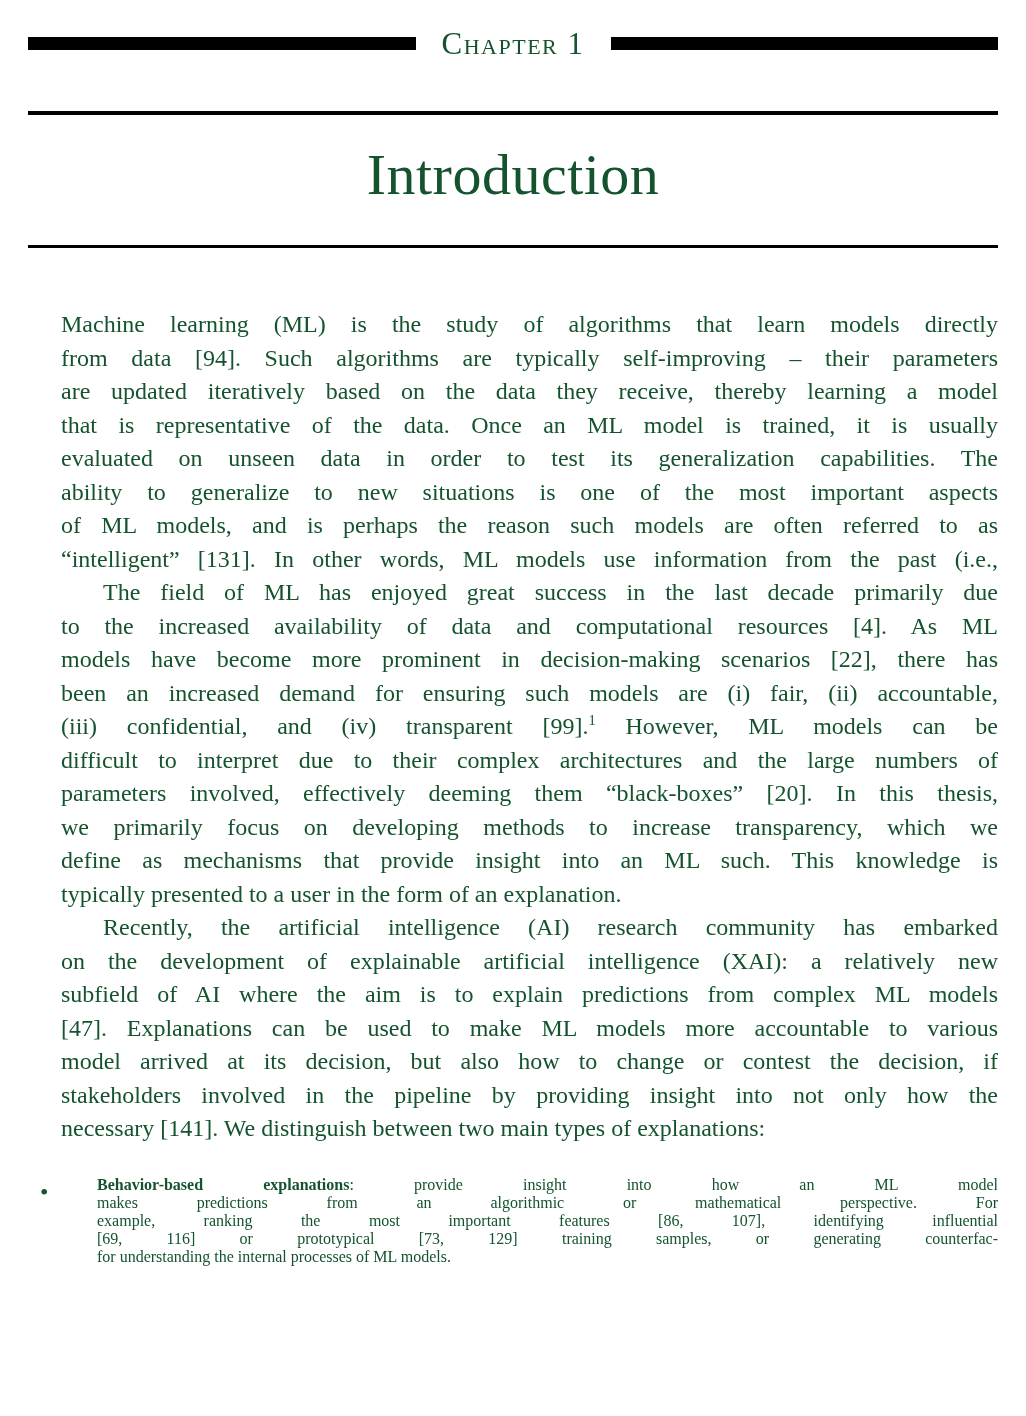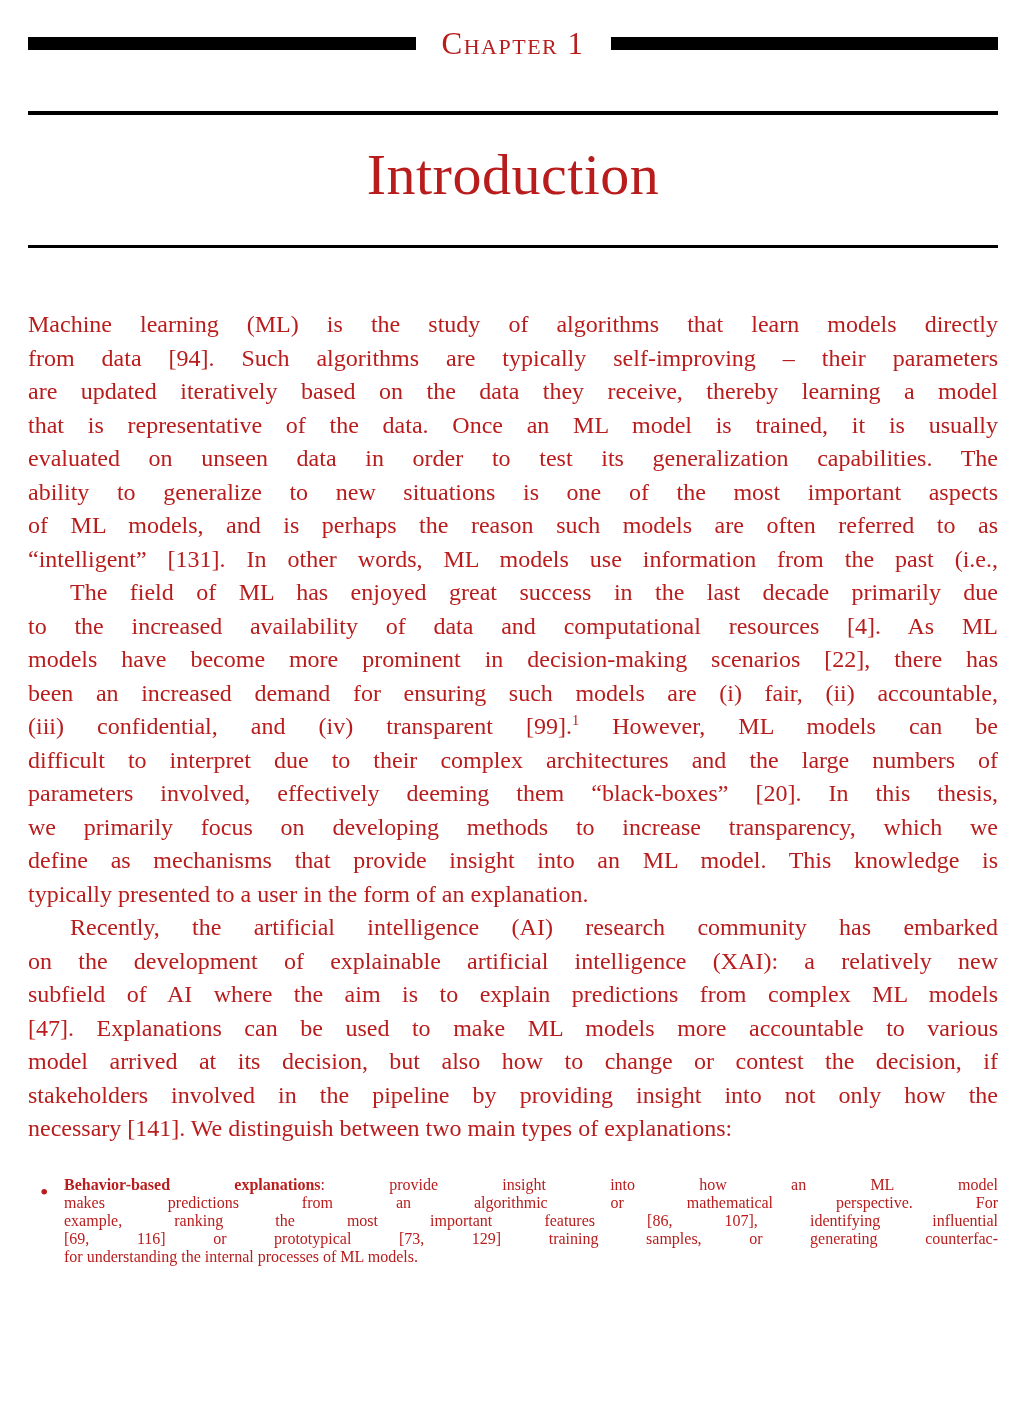--- a/index.html
+++ b/index.html
@@ -3,21 +3,21 @@
 <meta charset="utf-8">
 <style>
   html, body { margin: 0; padding: 0; background: #ffffff; }
   .page {
     position: relative;
     width: 1026px;
     height: 1416px;
     box-sizing: border-box;
     padding: 22px 28px 4px 28px;
     background: #ffffff;
-    color: #b91c1c;
+    color: #14532d;
     font-family: "Liberation Serif", serif;
     overflow: hidden;
   }
   
   .chapter-row { display: flex; align-items: center; margin-top: 6px; }
   .chapter-bar { height: 13px; background: #000; flex: 1 1 auto; }
   .chapter-label {
     font-variant: small-caps;
     font-size: 31px;
     line-height: 1;
@@ -32,21 +32,21 @@
     font-size: 58px;
     line-height: 72px;
     font-weight: normal;
     letter-spacing: 0.5px;
   }
   .rule-thin { height: 3px; background: #000; margin-top: 34px; }
 
   
   .body-text { margin-top: 60px; font-size: 24px; line-height: 33.5px; }
   .para { margin: 0; }
-  .line { text-align: justify; text-align-last: justify; }
+  .line { text-align: justify; text-align-last: justify; margin-left: 33px; }
   .line.last { text-align-last: left; }
   .line.indent { text-indent: 42px; }
   .it { }
   .bf { font-weight: bold; }
   sup { font-size: 0.6em; line-height: 0; }
 
   
   .bullet-list { margin-top: 30px; }
   .bullet-item { display: flex; }
   .bullet-marker {
@@ -88,21 +88,21 @@
       </div>
       <div class="para">
         <div class="line indent"><span>The field of ML has enjoyed great success in the last decade primarily due</span></div>
         <div class="line"><span>to the increased availability of data and computational resources [4]. As ML</span></div>
         <div class="line"><span>models have become more prominent in decision-making scenarios [22], there has</span></div>
         <div class="line"><span>been an increased demand for ensuring such models are (i) fair, (ii) accountable,</span></div>
         <div class="line"><span>(iii) confidential, and (iv) transparent [99].</span><sup>1</sup><span>  However, ML models can be</span></div>
         <div class="line"><span>difficult to interpret due to their complex architectures and the large numbers of</span></div>
         <div class="line"><span>parameters involved, effectively deeming them “black-boxes” [20]. In this thesis,</span></div>
         <div class="line"><span>we primarily focus on developing methods to increase </span><span class="it">transparency</span><span>, which we</span></div>
-        <div class="line"><span>define as mechanisms that provide insight into an ML model. This knowledge is</span></div>
+        <div class="line"><span>define as mechanisms that provide insight into an ML such. This knowledge is</span></div>
         <div class="line last"><span>typically presented to a user in the form of an </span><span class="it">explanation</span><span>.</span></div>
       </div>
       <div class="para">
         <div class="line indent"><span>Recently, the artificial intelligence (AI) research community has embarked</span></div>
         <div class="line"><span>on the development of explainable artificial intelligence (XAI): a relatively new</span></div>
         <div class="line"><span>subfield of AI where the aim is to explain predictions from complex ML models</span></div>
         <div class="line"><span>[47]. Explanations can be used to make ML models more accountable to various</span></div>
         <div class="line"><span>model arrived at its decision, but also how to change or contest the decision, if</span></div>
         <div class="line"><span>stakeholders involved in the pipeline by providing insight into not only how the</span></div>
         <div class="line last"><span>necessary [141]. We distinguish between two main types of explanations:</span></div>

